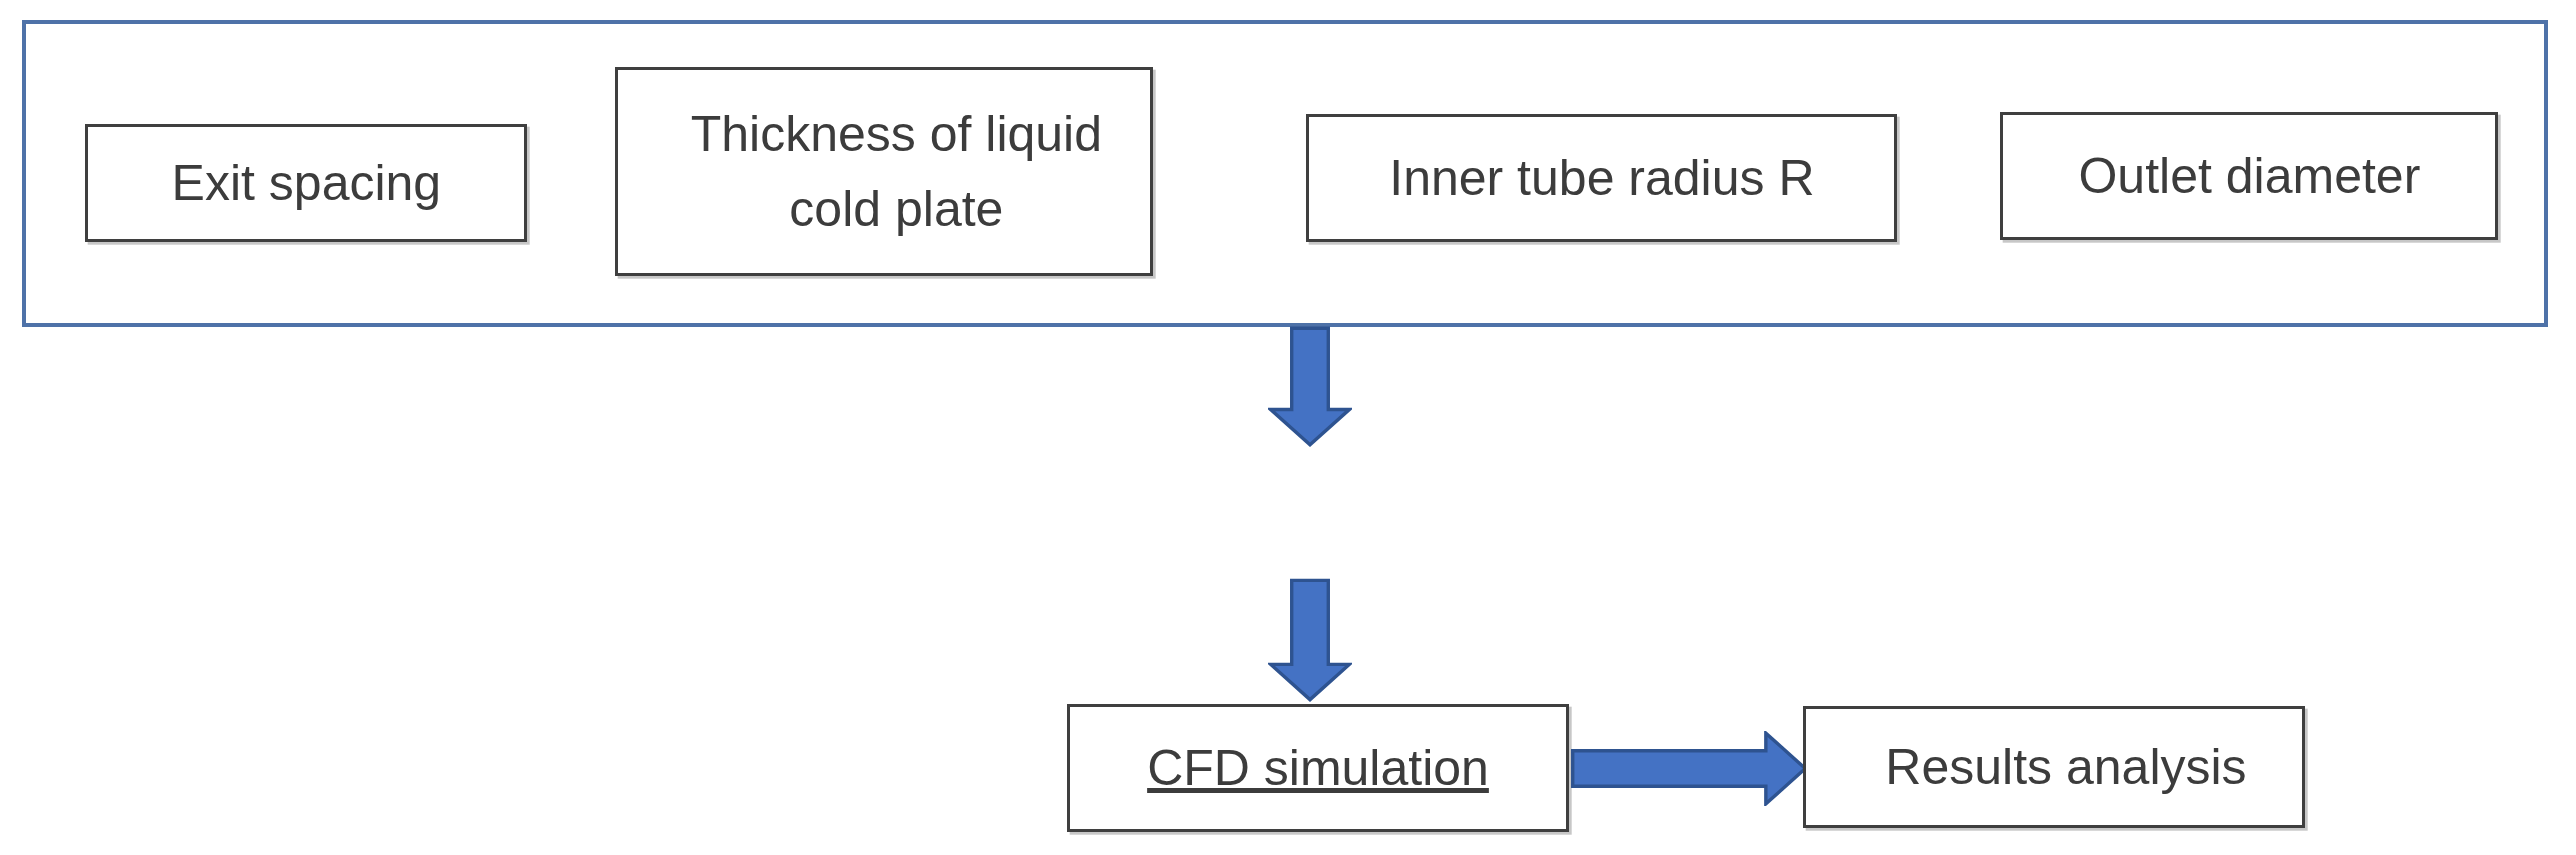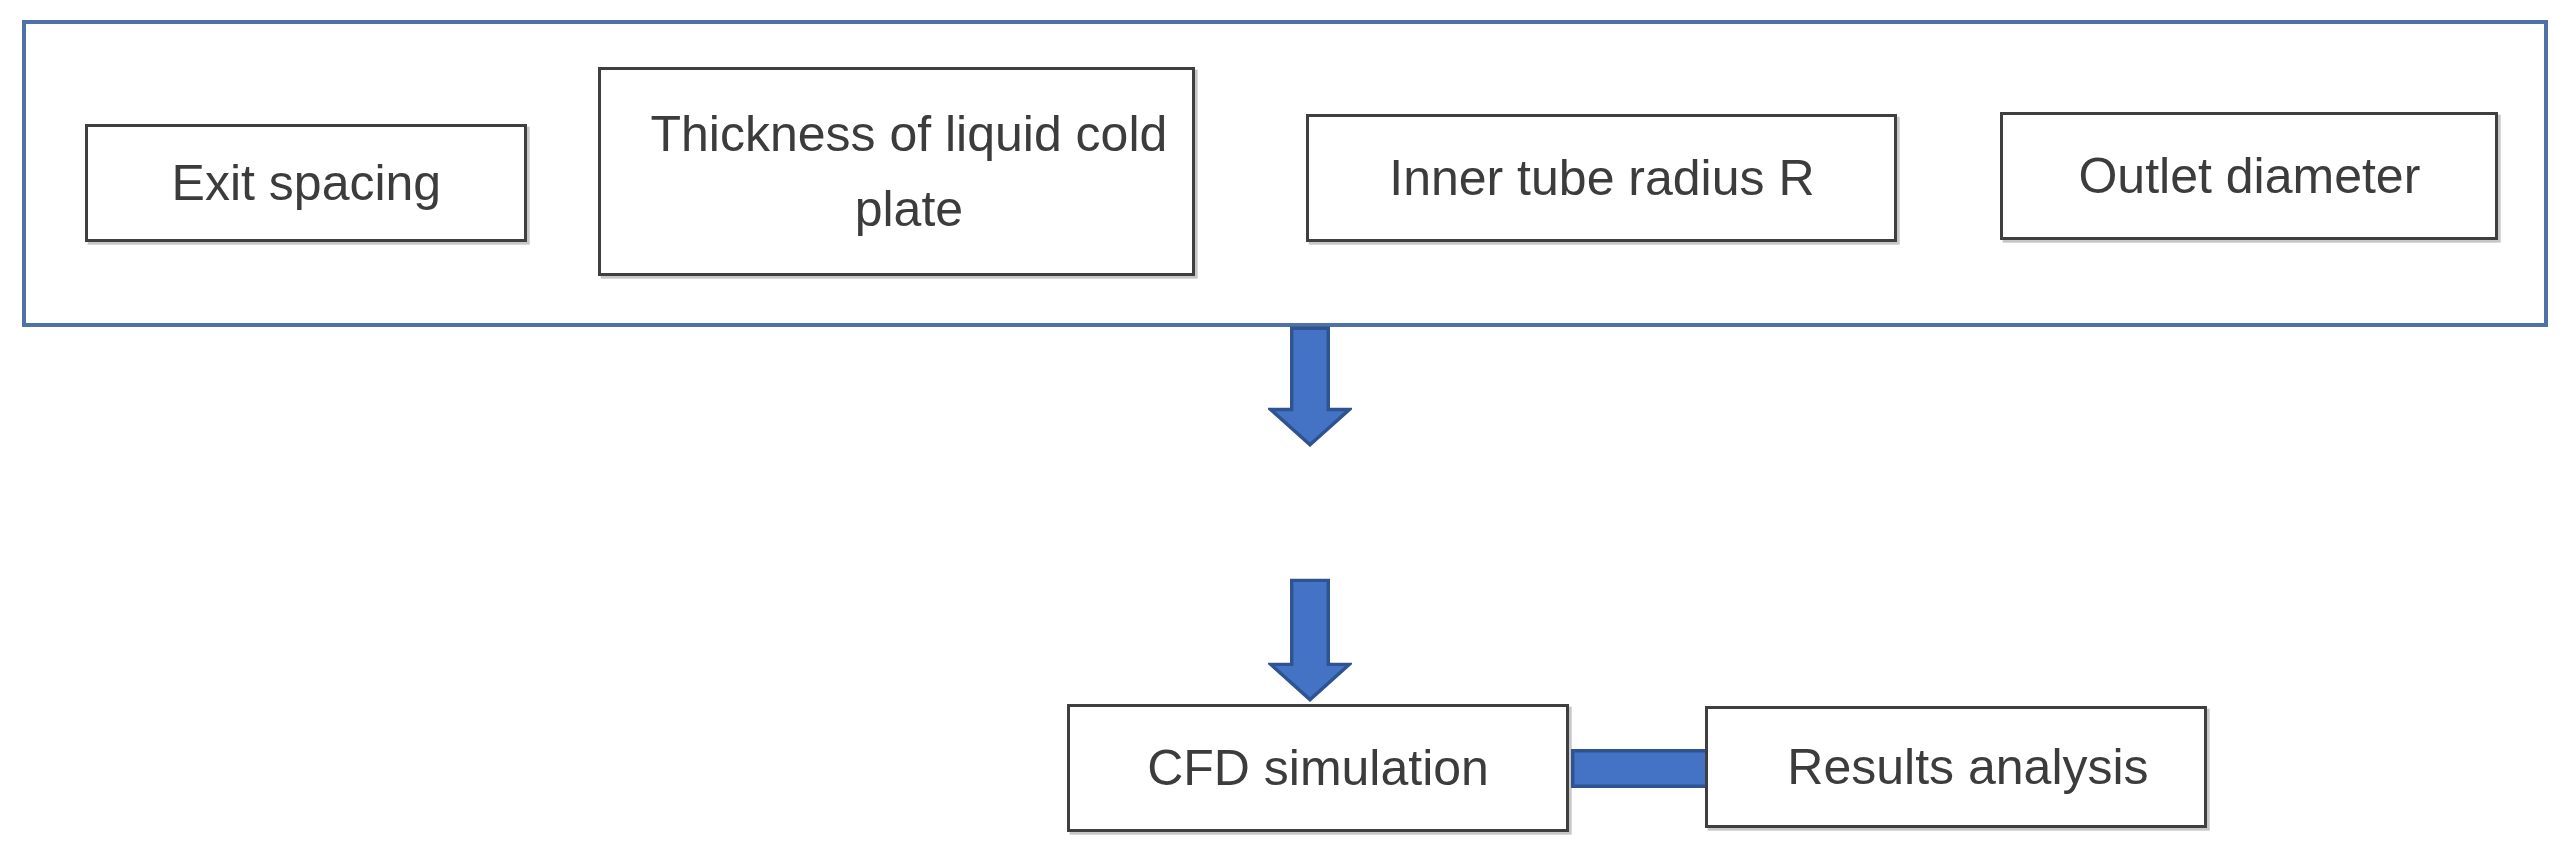--- a/index.html
+++ b/index.html
@@ -41,26 +41,26 @@
     font-size: 50px;
     line-height: 1.5;
     color: #3c3c3c;
   }
   .node .lbl {
     display: block;
     padding: 0 13.6px;
   }
   
   .box-exit      { left: 59px;   top: 100px;  width: 442px; height: 118px; }
-  .box-thickness { left: 572px;  top: 43px;   width: 597px; height: 209px; padding-left: 24px; }
+  .box-thickness { left: 589px;  top: 43px;   width: 538px; height: 209px; padding-left: 24px; }
   .box-inner     { left: 1280px; top: 90px;  width: 591px; height: 128px; align-items: center; }
   .box-outlet    { left: 1974px; top: 88px;  width: 498px; height: 128px; }
   .box-structure { left: 974px; top: 449px;  width: 662px; height: 128px; }
-  .box-cfd       { left: 1067px; top: 704px; width: 502px; height: 128px; }
-  .box-results   { left: 1705px; top: 706px; width: 502px; height: 122px; padding-left: 24px; }
+  .box-cfd       { left: 1067px; top: 704px; width: 502px; height: 128px; text-decoration: underline; }
+  .box-results   { left: 1803px; top: 706px; width: 502px; height: 122px; padding-left: 24px; }
 
   .arrow {
     position: absolute;
     display: block;
   }
   .arrow polygon {
     fill: #4472c4;
     stroke: #2e5390;
     stroke-width: 5;
     stroke-linejoin: miter;

